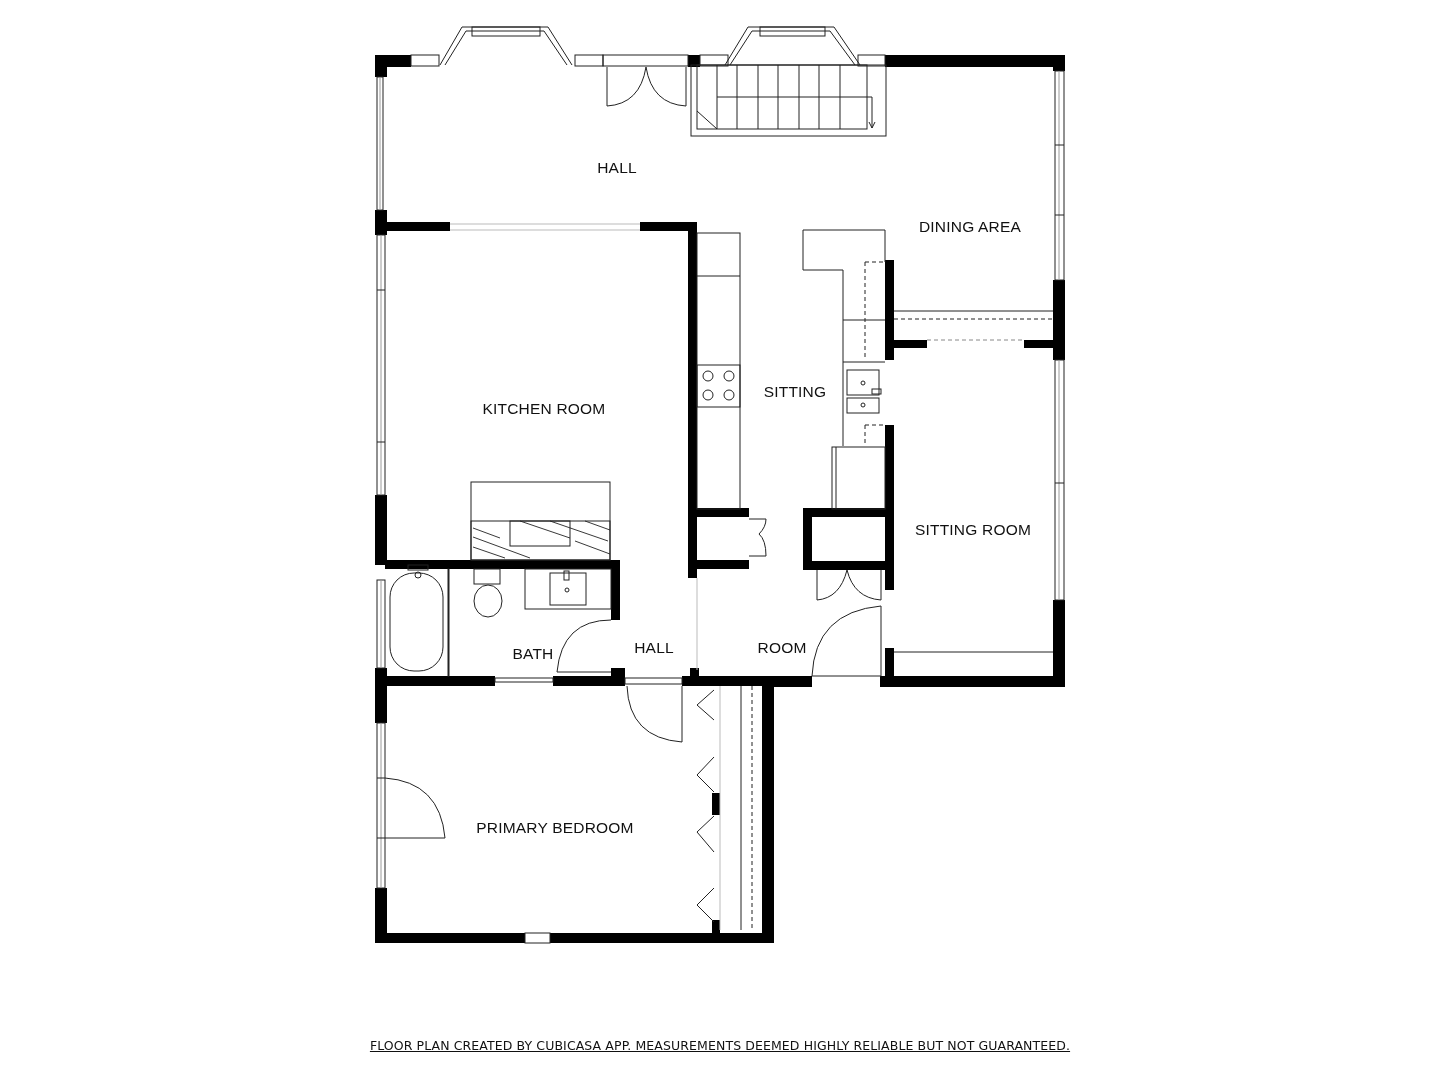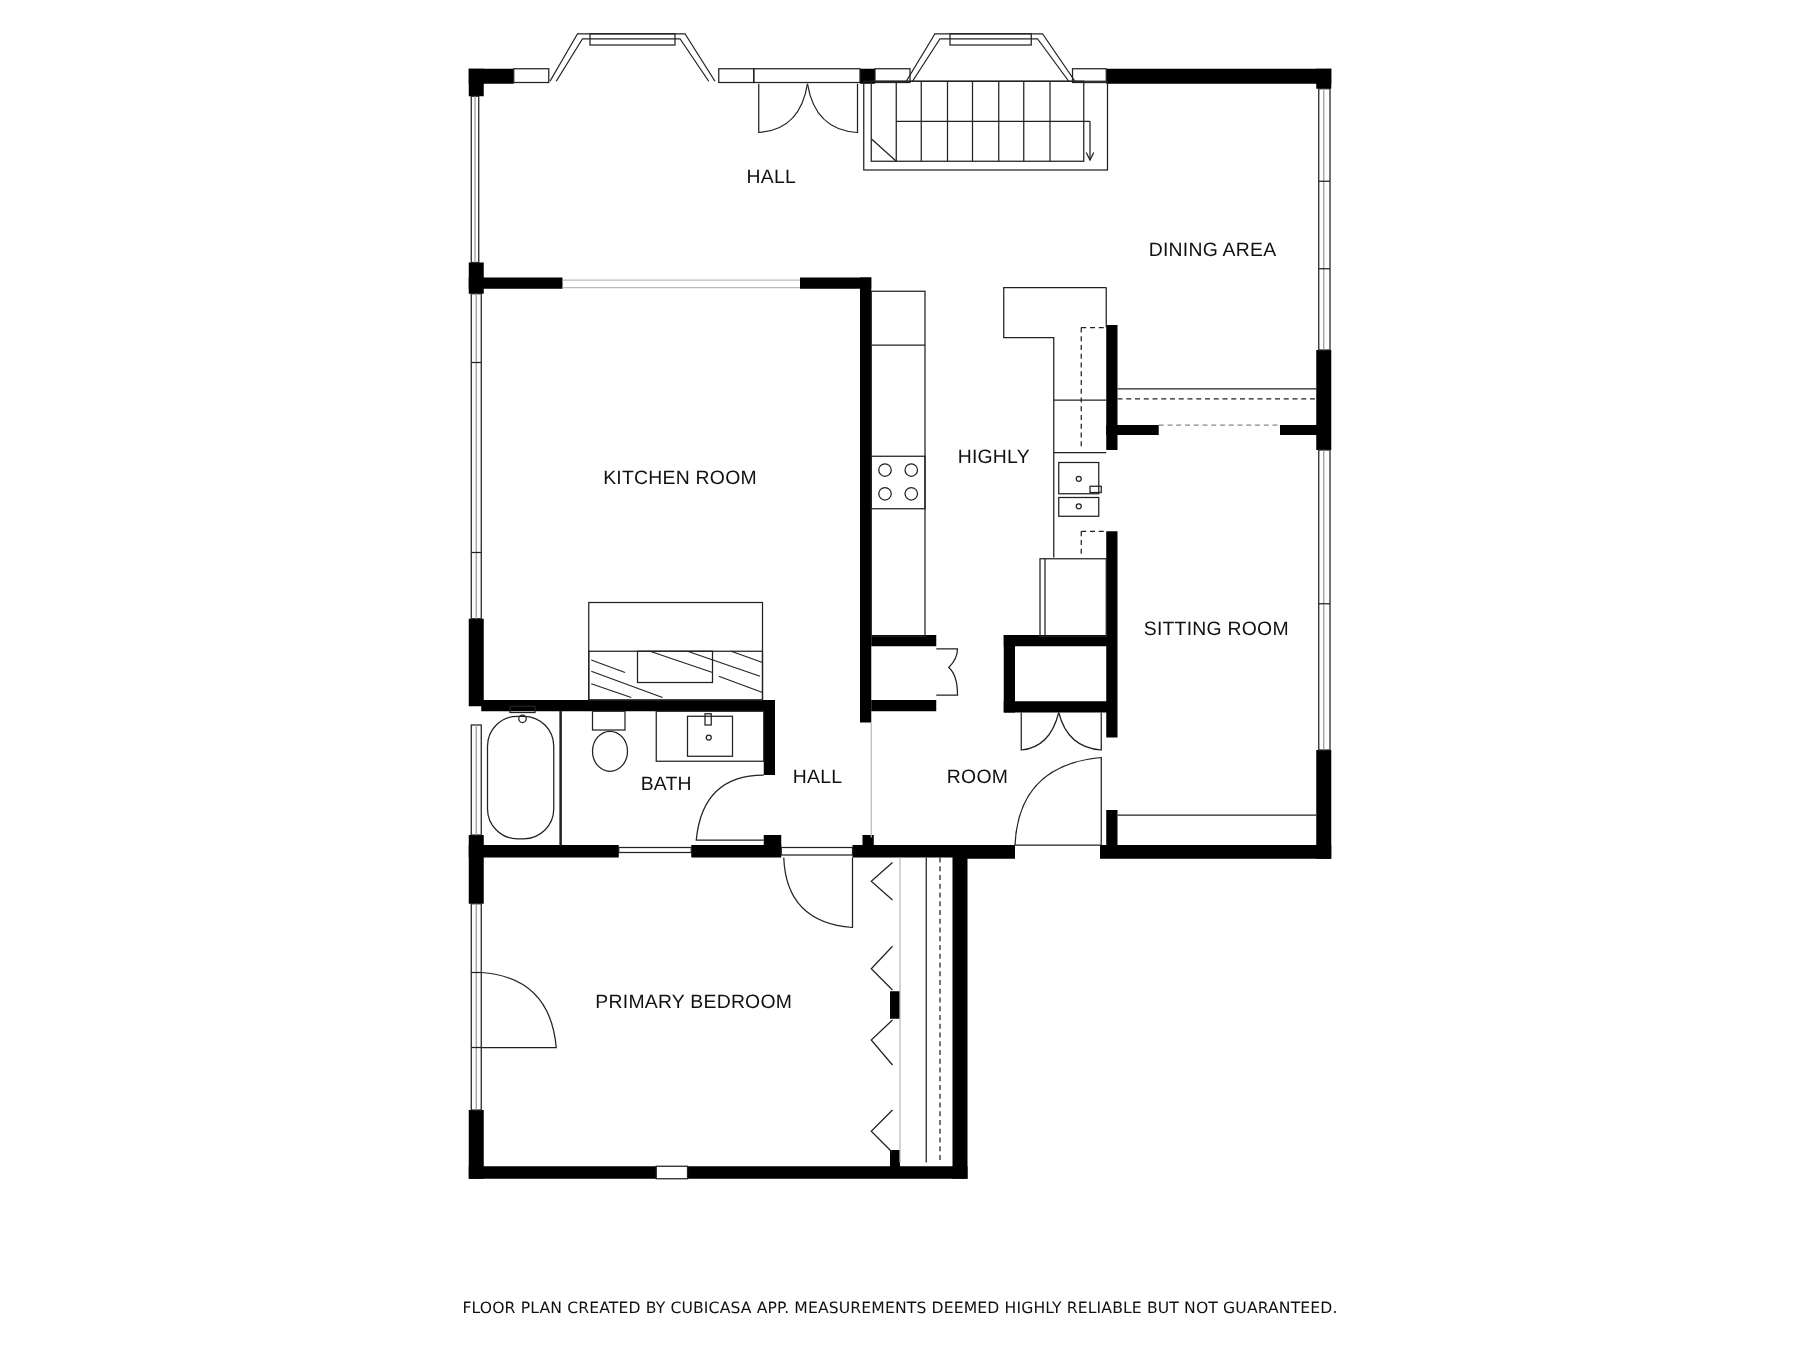--- a/index.html
+++ b/index.html
@@ -1,19 +1,19 @@
 <!DOCTYPE html>
 <html><head>
 <meta charset="utf-8">
 <style>
   html, body { margin: 0; padding: 0; background: #ffffff; }
   body { width: 1440px; height: 1080px; position: relative; overflow: hidden; font-family: "Liberation Sans", sans-serif; }
   #plan { position: absolute; left: 0; top: 0; width: 1440px; height: 1080px; }
-  .room-label { position: absolute; font-family: "Liberation Sans", sans-serif; font-size: 15.5px; color: #111; letter-spacing: 0.2px; white-space: nowrap; transform: translate(-50%, -50%); }
-  .footer { position: absolute; left: 0; width: 1440px; top: 1038px; text-align: center; font-family: "DejaVu Sans", sans-serif; font-size: 12.5px; color: #111; letter-spacing: 0.1px; }
+  .room-label { position: absolute; font-family: "Liberation Sans", sans-serif; font-size: 15.5px; color: #111; letter-spacing: 0.2px; white-space: nowrap; transform: translate(-50%, -50%); margin-top: 26px; }
+  .footer { position: absolute; left: 0; width: 1440px; top: 1038px; text-align: center; font-family: "DejaVu Sans", sans-serif; font-size: 12.5px; color: #111; letter-spacing: 0.1px; text-decoration: underline; }
 </style>
 </head>
 <body>
 
 <svg id="plan" viewBox="0 0 1440 1080" xmlns="http://www.w3.org/2000/svg">
   <g fill="#000">
 
     <rect x="375" y="55" width="36" height="12"></rect>
     <rect x="375" y="55" width="12" height="22"></rect>
     <rect x="688" y="55" width="12" height="12"></rect>
@@ -209,21 +209,21 @@
     <line x1="697" y1="578" x2="697" y2="670" stroke="#bbb"></line>
 
     <line x1="894" y1="652" x2="1053" y2="652"></line>
   </g>
 </svg>
 
 <div>
   <div class="room-label" style="left:617px;top:142px;">HALL</div>
   <div class="room-label" style="left:970px;top:201px;">DINING AREA</div>
   <div class="room-label" style="left:544px;top:383px;">KITCHEN ROOM</div>
-  <div class="room-label" style="left:795px;top:366px;">HIGHLY</div>
+  <div class="room-label" style="left:795px;top:366px;">SITTING</div>
   <div class="room-label" style="left:973px;top:504px;">SITTING ROOM</div>
   <div class="room-label" style="left:533px;top:628px;">BATH</div>
   <div class="room-label" style="left:654px;top:622px;">HALL</div>
   <div class="room-label" style="left:782px;top:622px;">ROOM</div>
   <div class="room-label" style="left:555px;top:802px;">PRIMARY BEDROOM</div>
 </div>
 
 <div class="footer">FLOOR PLAN CREATED BY CUBICASA APP. MEASUREMENTS DEEMED HIGHLY RELIABLE BUT NOT GUARANTEED.</div>
 
 </body></html>

